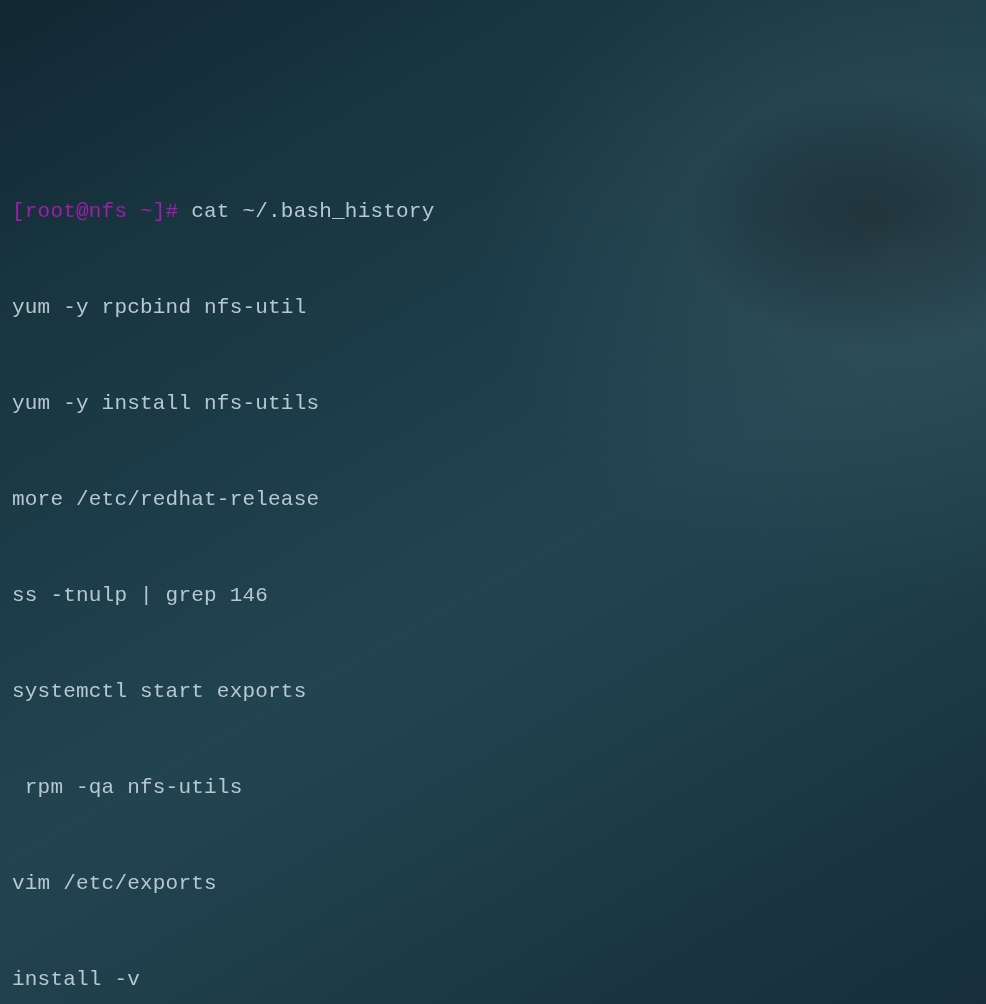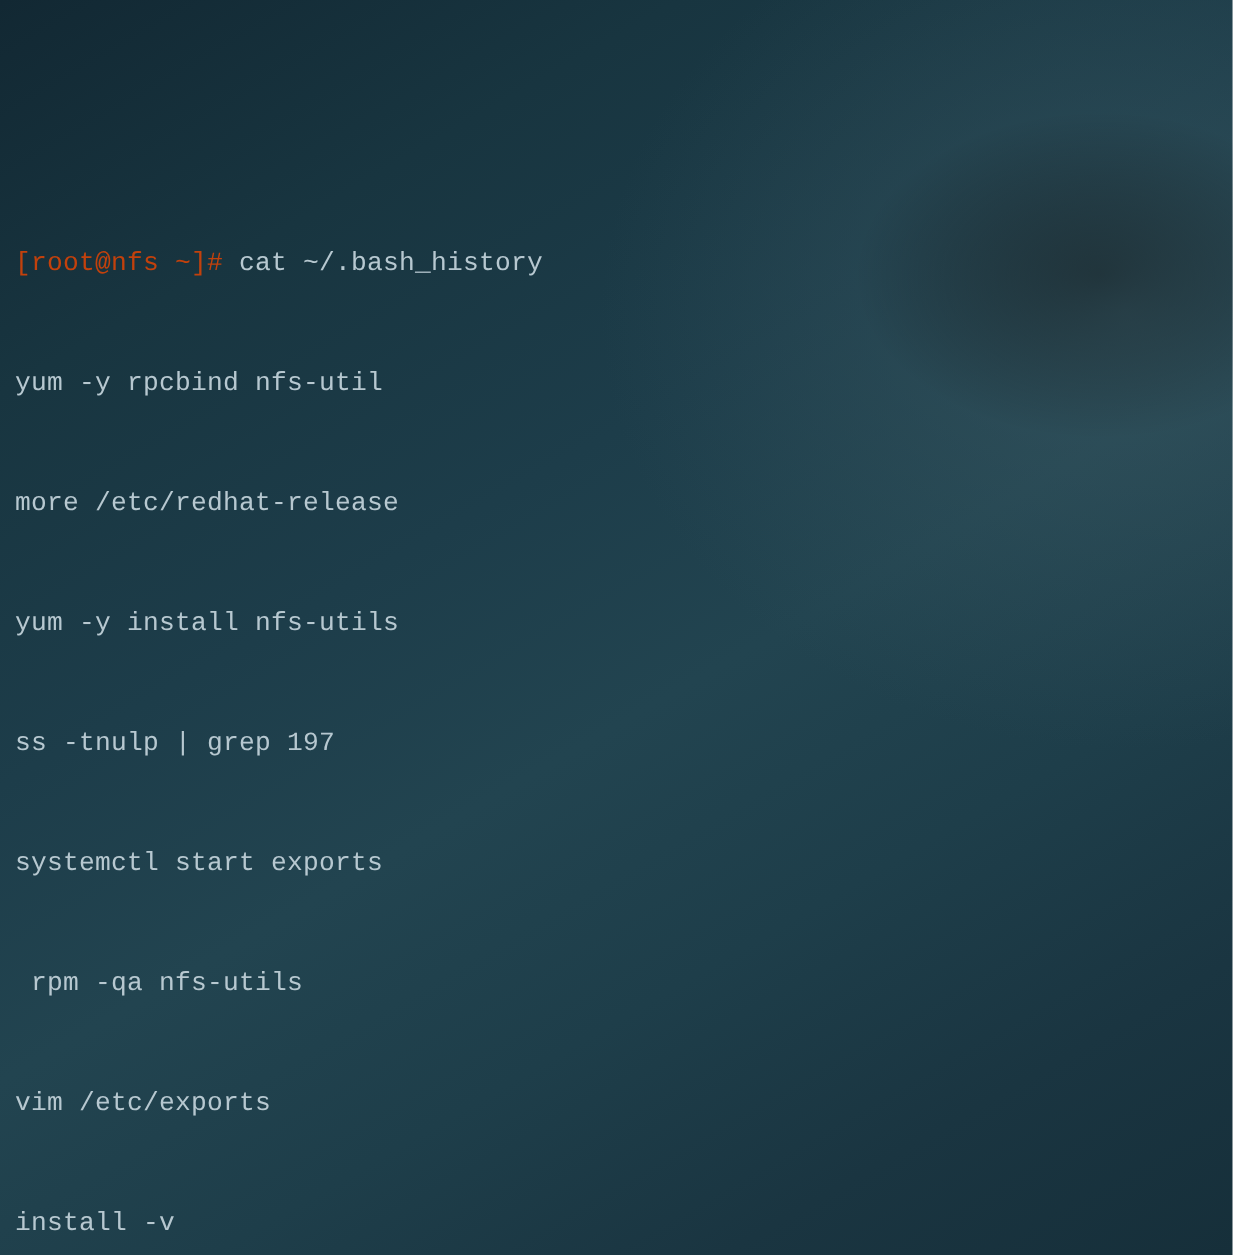--- a/index.html
+++ b/index.html
@@ -21,34 +21,34 @@
     color: #b7c8d0;
     white-space: pre;
   }
   .terminal {
     padding: 4px 12px 0 12px;
   }
   .line {
     letter-spacing: 0.2px;
   }
   .prompt {
-    color: #c2410c;
+    color: #a21caf;
   }
 </style>
 </head>
 <body>
 
 
 
 <div class="terminal">
   <div class="line"><span class="prompt">[root@nfs ~]# </span><span>cat ~/.bash_history</span></div>
   <div class="line">yum -y rpcbind nfs-util</div>
+  <div class="line">yum -y install nfs-utils</div>
   <div class="line">more /etc/redhat-release</div>
-  <div class="line">yum -y install nfs-utils</div>
-  <div class="line">ss -tnulp | grep 197</div>
+  <div class="line">ss -tnulp | grep 146</div>
   <div class="line">systemctl start exports</div>
   <div class="line"> rpm -qa nfs-utils</div>
   <div class="line">vim /etc/exports</div>
   <div class="line">install -v</div>
   
   
   
   
   
   

